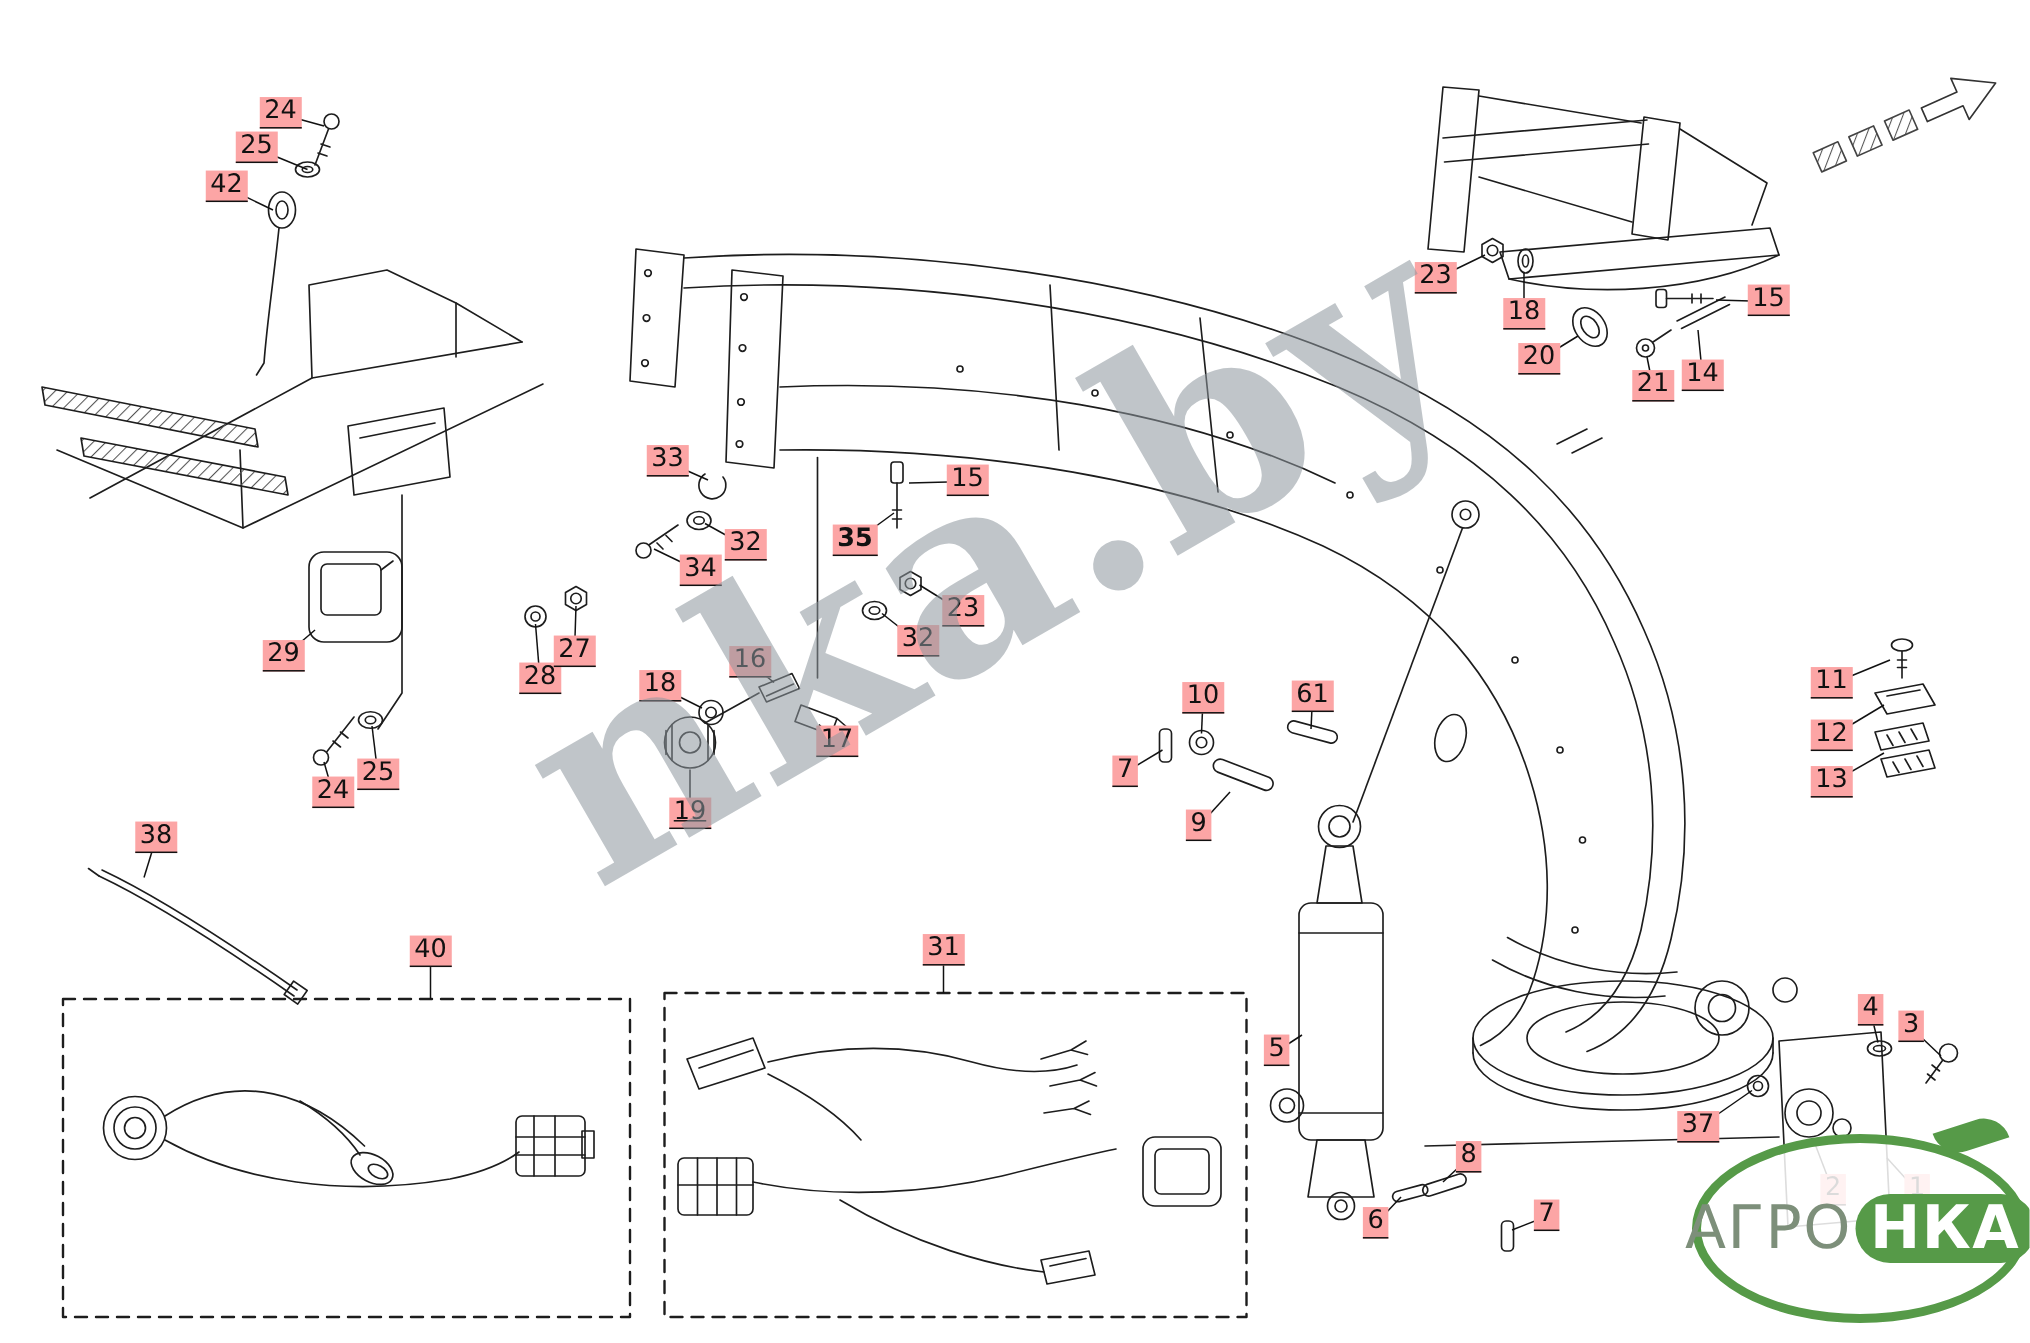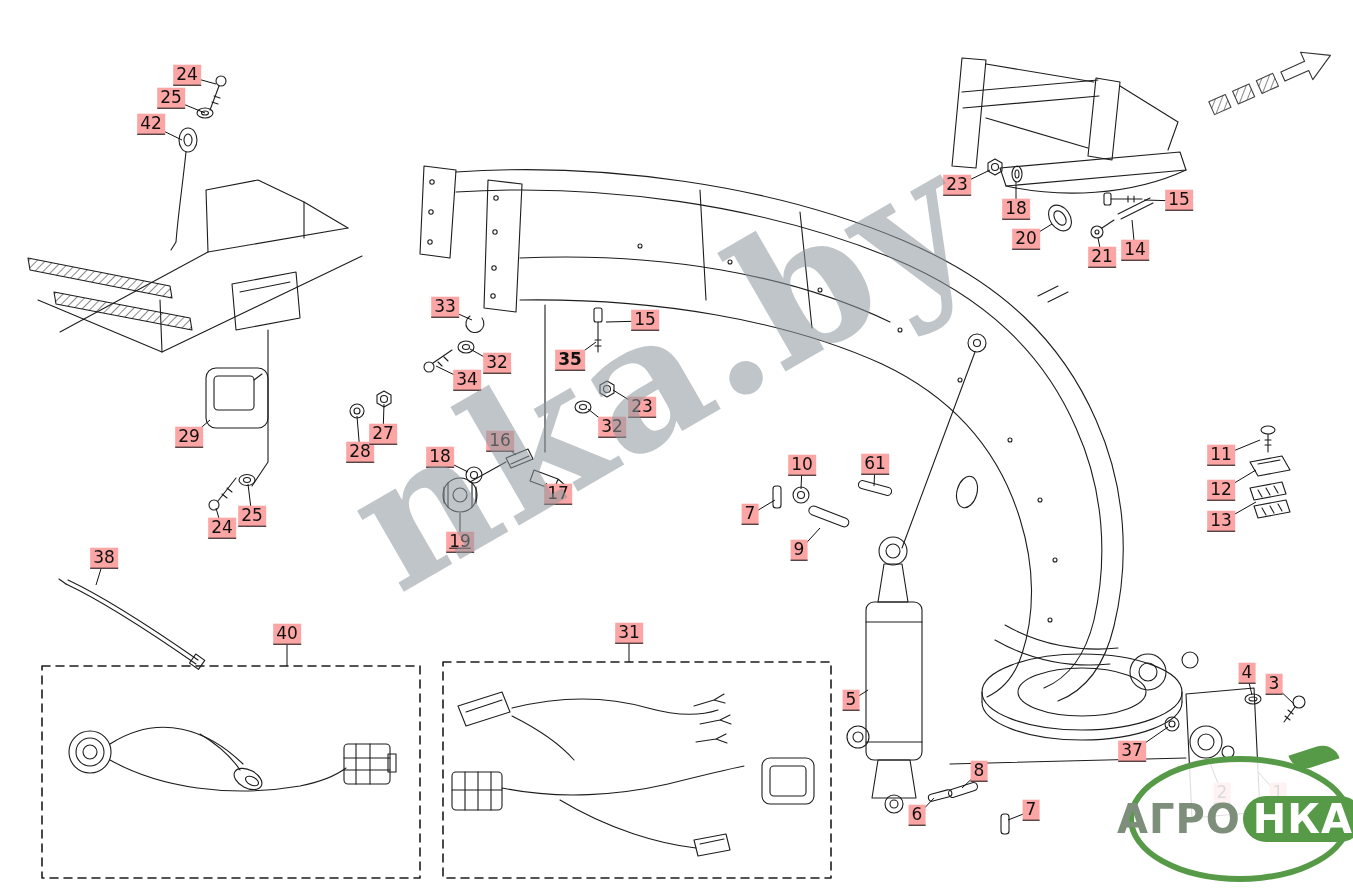--- a/index.html
+++ b/index.html
@@ -20,21 +20,21 @@
     font-size:180px;font-weight:700;letter-spacing:2px;
     color:#8e979e;opacity:.55;pointer-events:none;
     font-family:"DejaVu Serif",serif;white-space:nowrap;
   }
   .logo{
     position:absolute;left:1128px;top:756px;width:224px;height:126px;
     border:6px solid #569a48;border-radius:50%;
     display:flex;align-items:center;justify-content:center;gap:2px;
     background:rgba(255,255,255,.85);box-sizing:border-box;
   }
-  .logo .t1{color:#7d8f7a;font-weight:700;font-size:40px;letter-spacing:1px;}
+  .logo .t1{color:#7d8f7a;font-weight:400;font-size:40px;letter-spacing:1px;}
   .logo .t2{
     background:#569a48;color:#fff;font-weight:800;font-size:40px;
     border-radius:26px;padding:0 10px;letter-spacing:1px;
   }
   .logo .leaf{
     position:absolute;right:8px;top:-14px;width:48px;height:18px;
     background:#569a48;border-radius:0 18px 0 18px;transform:rotate(-18deg);
   }
 </style>
 </head>

